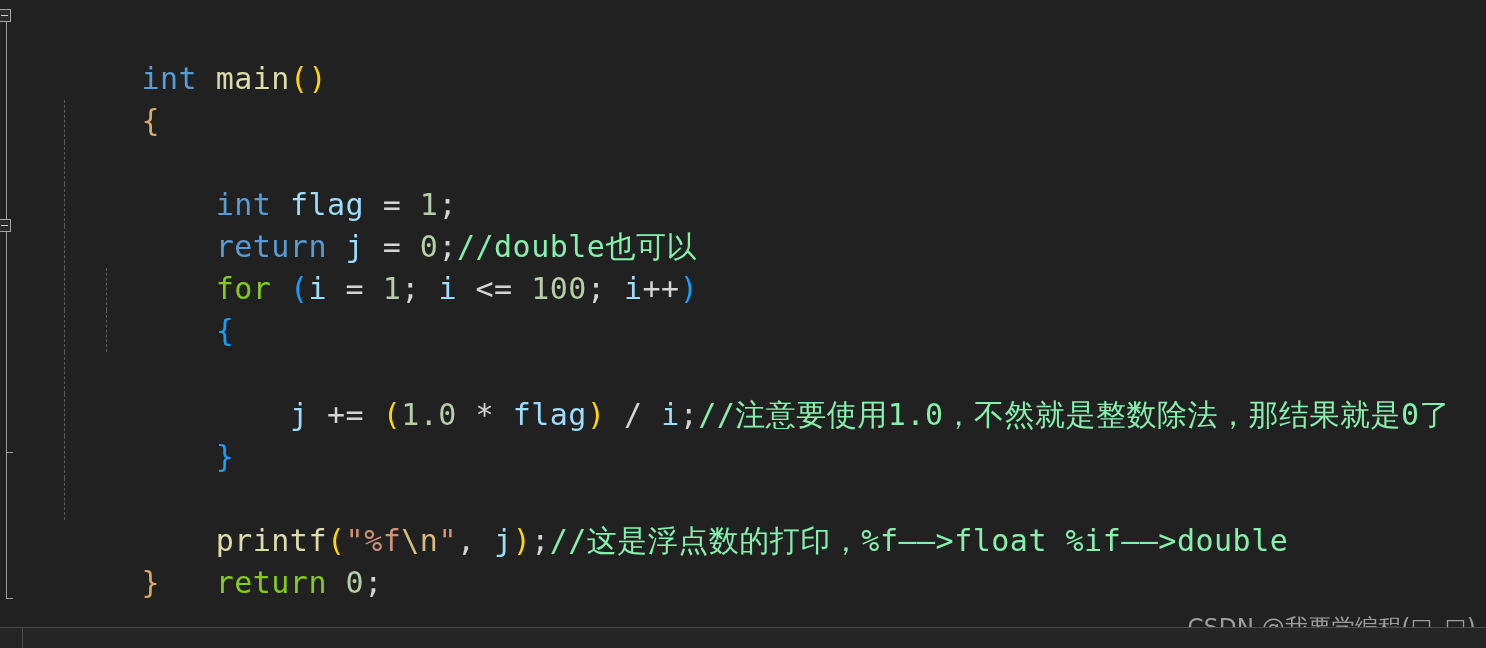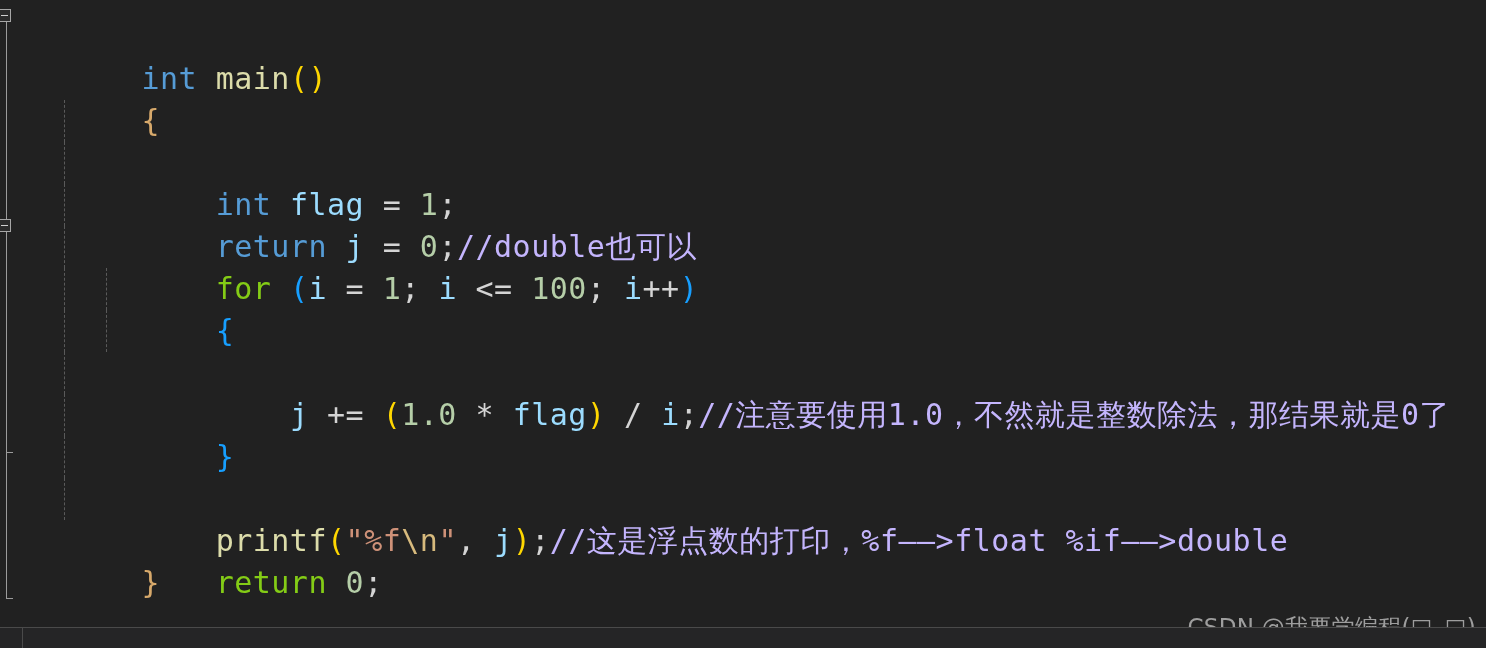--- a/index.html
+++ b/index.html
@@ -94,21 +94,21 @@
   }
   .ig1 { left: 48px; }
   .ig2 { left: 90px; }
 
   
   .t-key       { color: #569cd6; }   
   .t-ctrl      { color: #84cc16; }   
   .t-fn        { color: #dcdcaa; }   
   .t-var       { color: #9cdcfe; }   
   .t-num       { color: #b5cea8; }   
-  .t-cmt       { color: #c4b5fd; }   
+  .t-cmt       { color: #86efac; }   
   .t-op        { color: #d4d4d4; }   
   .t-str       { color: #ce9178; }   
   .t-esc       { color: #d7ba7d; }   
   .t-b1        { color: #ffd700; }   
   .t-b3        { color: #179fff; }   
   .t-brace-o   { color: #d7a96b; }   
 
   
   #bottom-panel {
     position: absolute;

